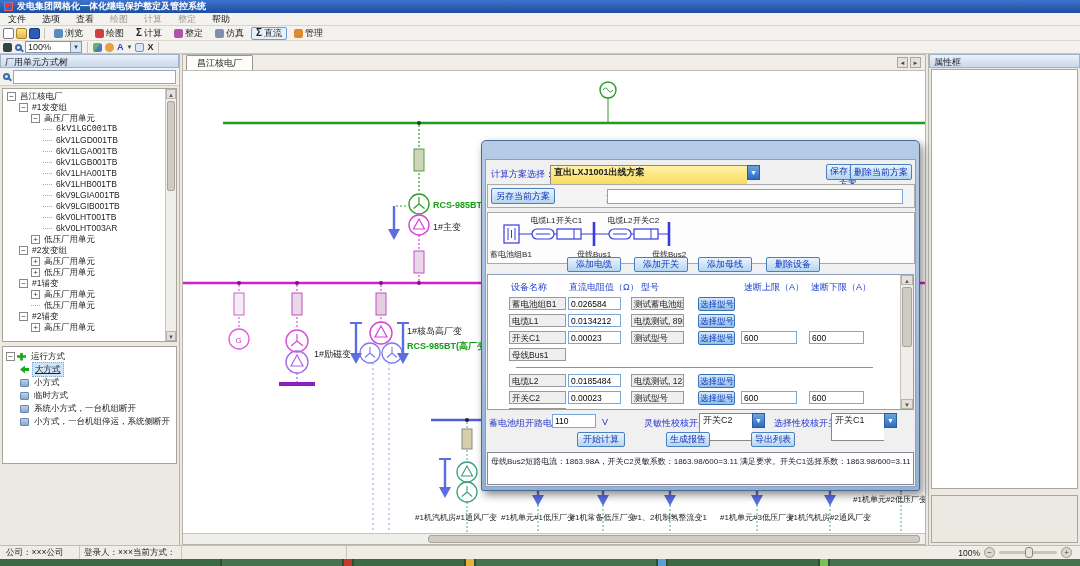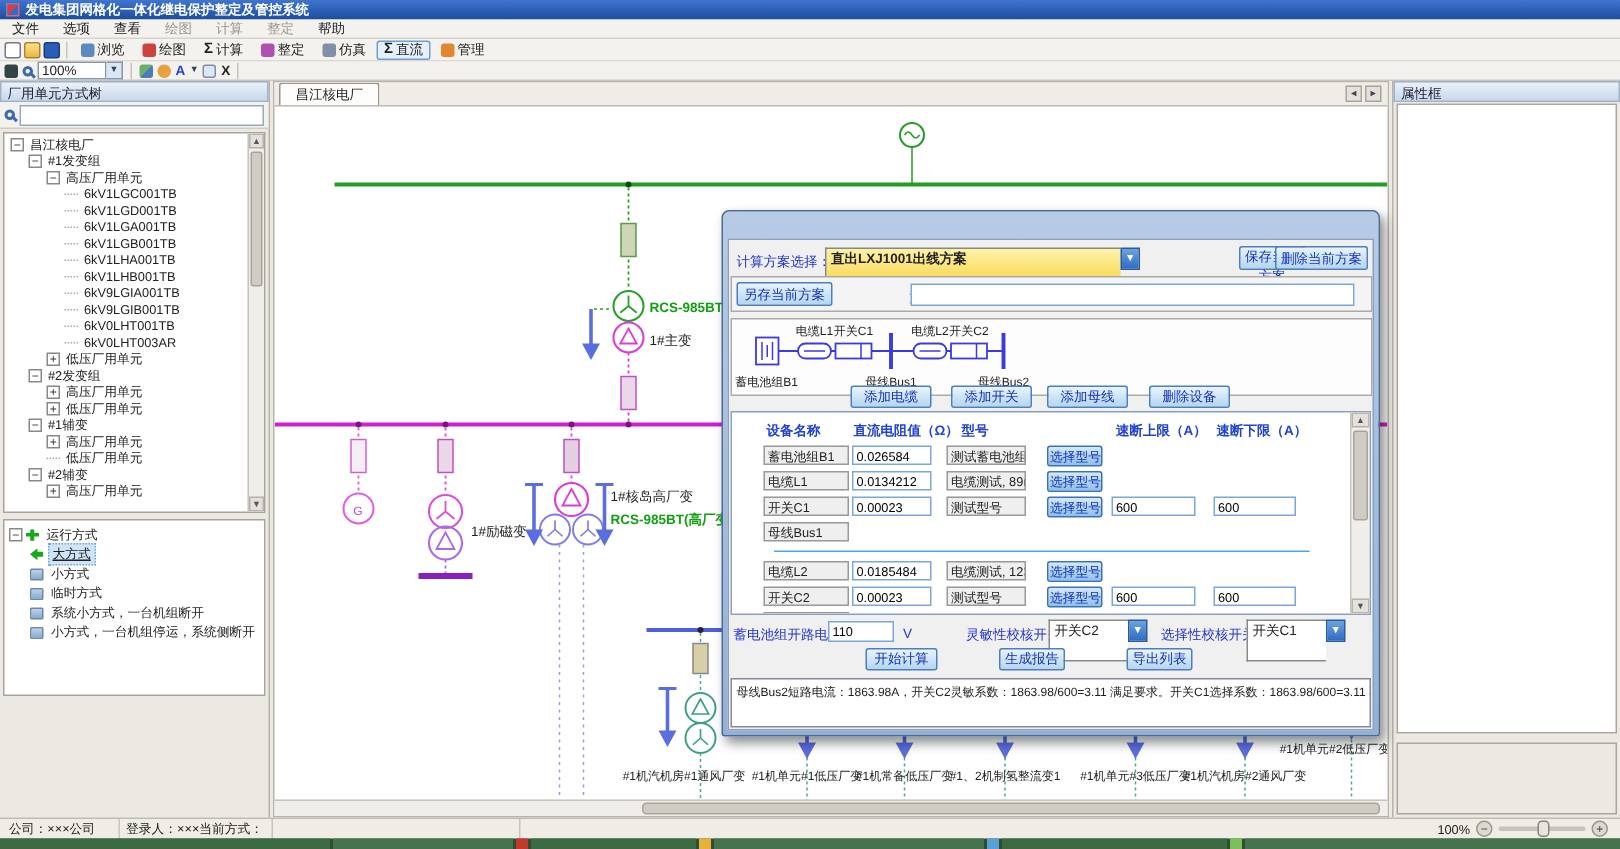--- a/index.html
+++ b/index.html
@@ -90,21 +90,21 @@
   .blue-lbl { color:#2233cc; position:absolute; white-space:nowrap; }
   .blue-btn { position:absolute; background:linear-gradient(#e9f4fd,#b5d5f0); border:1px solid #4a7fc0; border-radius:2px; color:#1133bb; text-align:center; font-size:9px; font-family:inherit; }
   .inp { position:absolute; background:#fff; border:1px solid #7aa7d8; font-size:8.5px; padding:0 2px; font-family:inherit; }
   .ro-box { background:#efefef; border:1px solid #999; font-size:8.5px; padding:0 2px; overflow:hidden; white-space:nowrap; height:13px; line-height:12px; }
   .grp { position:absolute; border:1px solid #aaa; background:#f4f4f4; }
   .combo { position:absolute; display:flex; }
   .combo .txt { flex:1; background:#fff; border:1px solid #888; border-right:none; padding:0 3px; line-height:13px; height:28px; overflow:hidden; white-space:nowrap; }
   .combo .txt.yellow { background:linear-gradient(#fff2a8,#f6d23e); font-weight:bold; }
   .combo .arr { width:13px; height:15px; background:linear-gradient(#6aa4e0,#2f6cc0); border:1px solid #2a5aa0; color:#fff; text-align:center; line-height:13px; font-size:7px; }
   .dtable { position:absolute; left:1px; right:1px; top:114px; height:136px; background:#fff; border:1px solid #8aa0be; overflow:hidden; }
-  .dt-hdr span { position:absolute; color:#2244cc; top:6px; white-space:nowrap;font-weight:bold; }
+  .dt-hdr span { position:absolute; color:#2244cc; top:6px; white-space:nowrap; }
   .dt-row { position:absolute; left:0; right:14px; height:15px; }
   .dt-row > * { position:absolute; top:0; }
   .sel-btn { background:linear-gradient(#d5e9fa,#8fc0ea); border:1px solid #3a72b8; border-radius:2px; color:#1133bb; height:14px; font-size:8.5px; text-align:right; line-height:13px; }
   .dt-sep { position:absolute; left:28px; right:40px; height:0; border-top:1px solid #48a8e8; }
   .result-box { position:absolute; left:1px; right:1px; top:292px; bottom:1px; background:#fff; border:1px solid #889; font-size:8px; padding:3px; white-space:nowrap; overflow:hidden; }
   svg text { font-family:"Liberation Sans","DejaVu Sans",sans-serif; }
 </style>
 </head>
 <body>
 
@@ -187,21 +187,21 @@
           <span class="lbl">昌江核电厂</span>
         </div>
         <div class="titem" style="padding-left: 14px;">
           <span class="toggle">−</span>
           <span class="lbl">#1发变组</span>
         </div>
         <div class="titem" style="padding-left: 26px;">
           <span class="toggle">−</span>
           <span class="lbl">高压厂用单元</span>
         </div>
-        <div class="titem" style="padding-left: 38px;">
+        <div class="titem" style="padding-left: 38px; font-family: Liberation Mono, monospace;">
           <span class="tdash"></span>
           <span class="lbl">6kV1LGC001TB</span>
         </div>
         <div class="titem" style="padding-left: 38px;">
           <span class="tdash"></span>
           <span class="lbl">6kV1LGD001TB</span>
         </div>
         <div class="titem" style="padding-left: 38px;">
           <span class="tdash"></span>
           <span class="lbl">6kV1LGA001TB</span>

